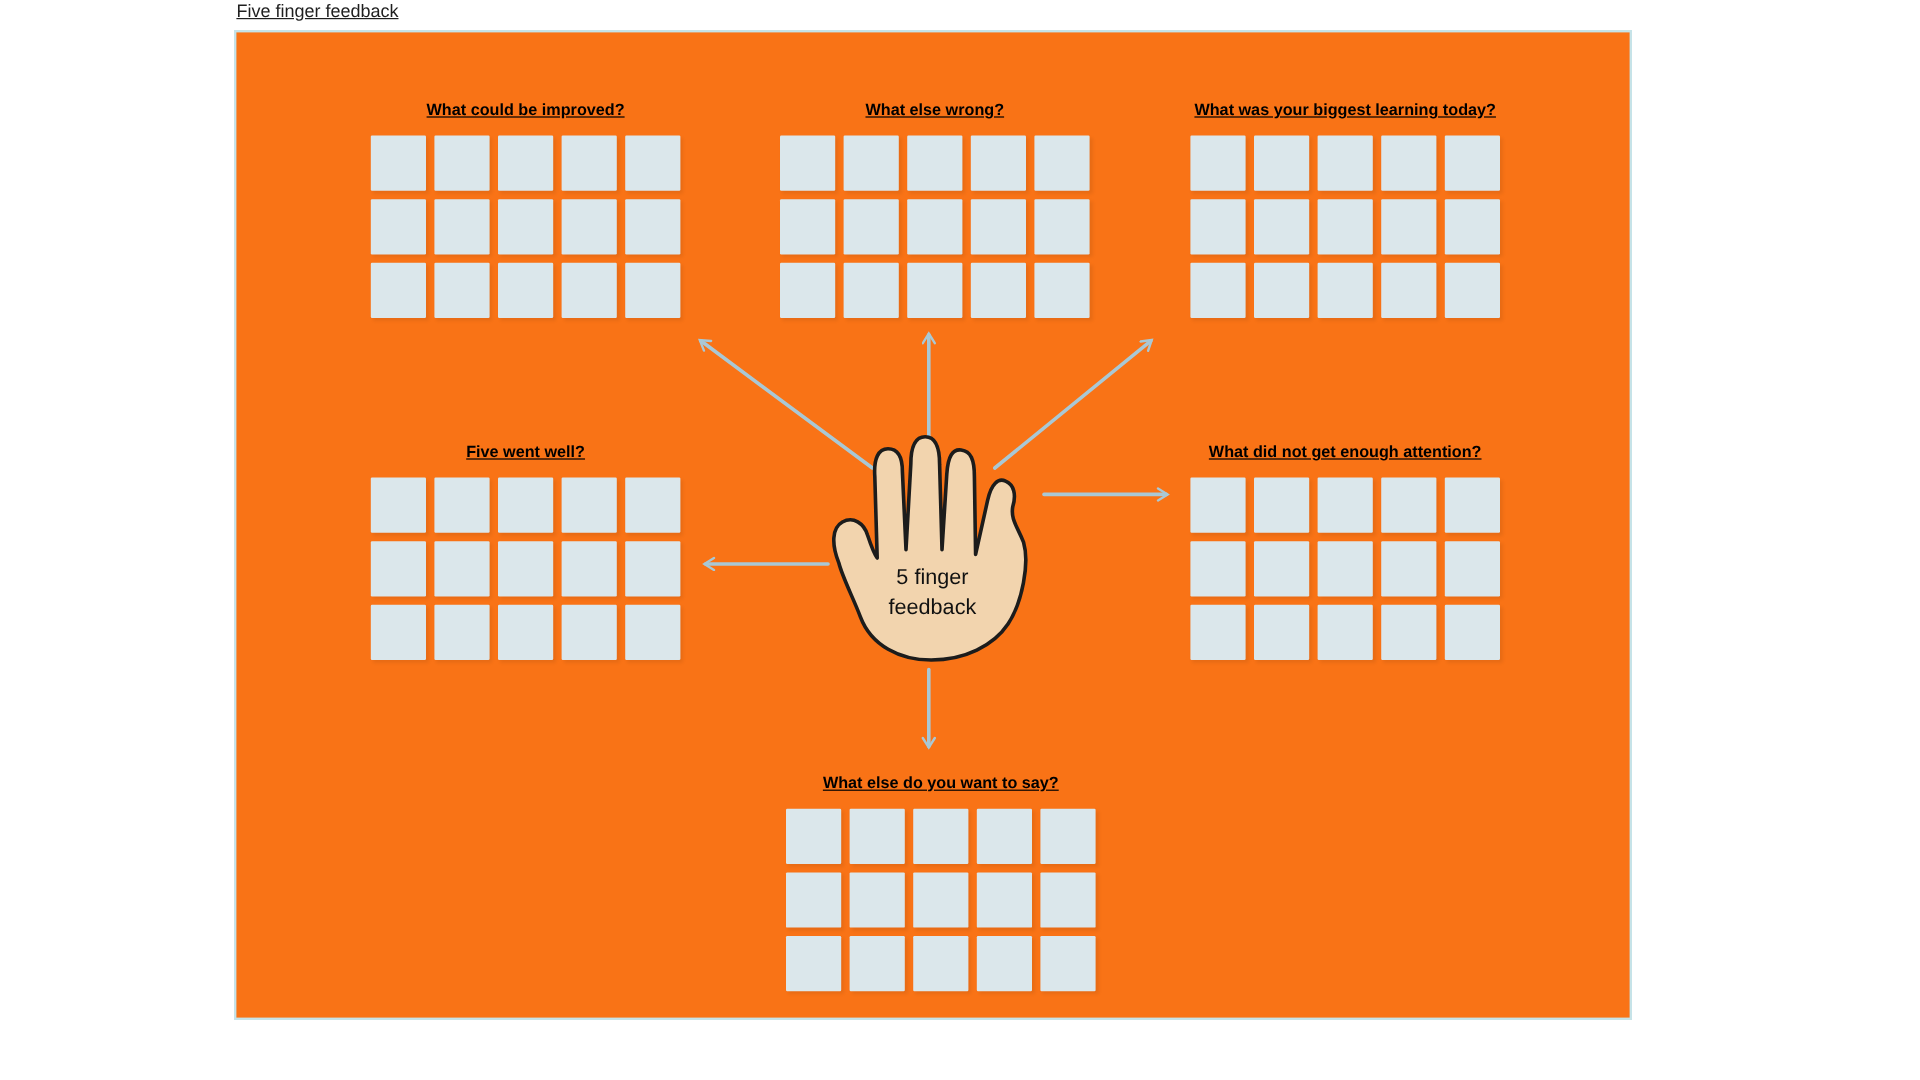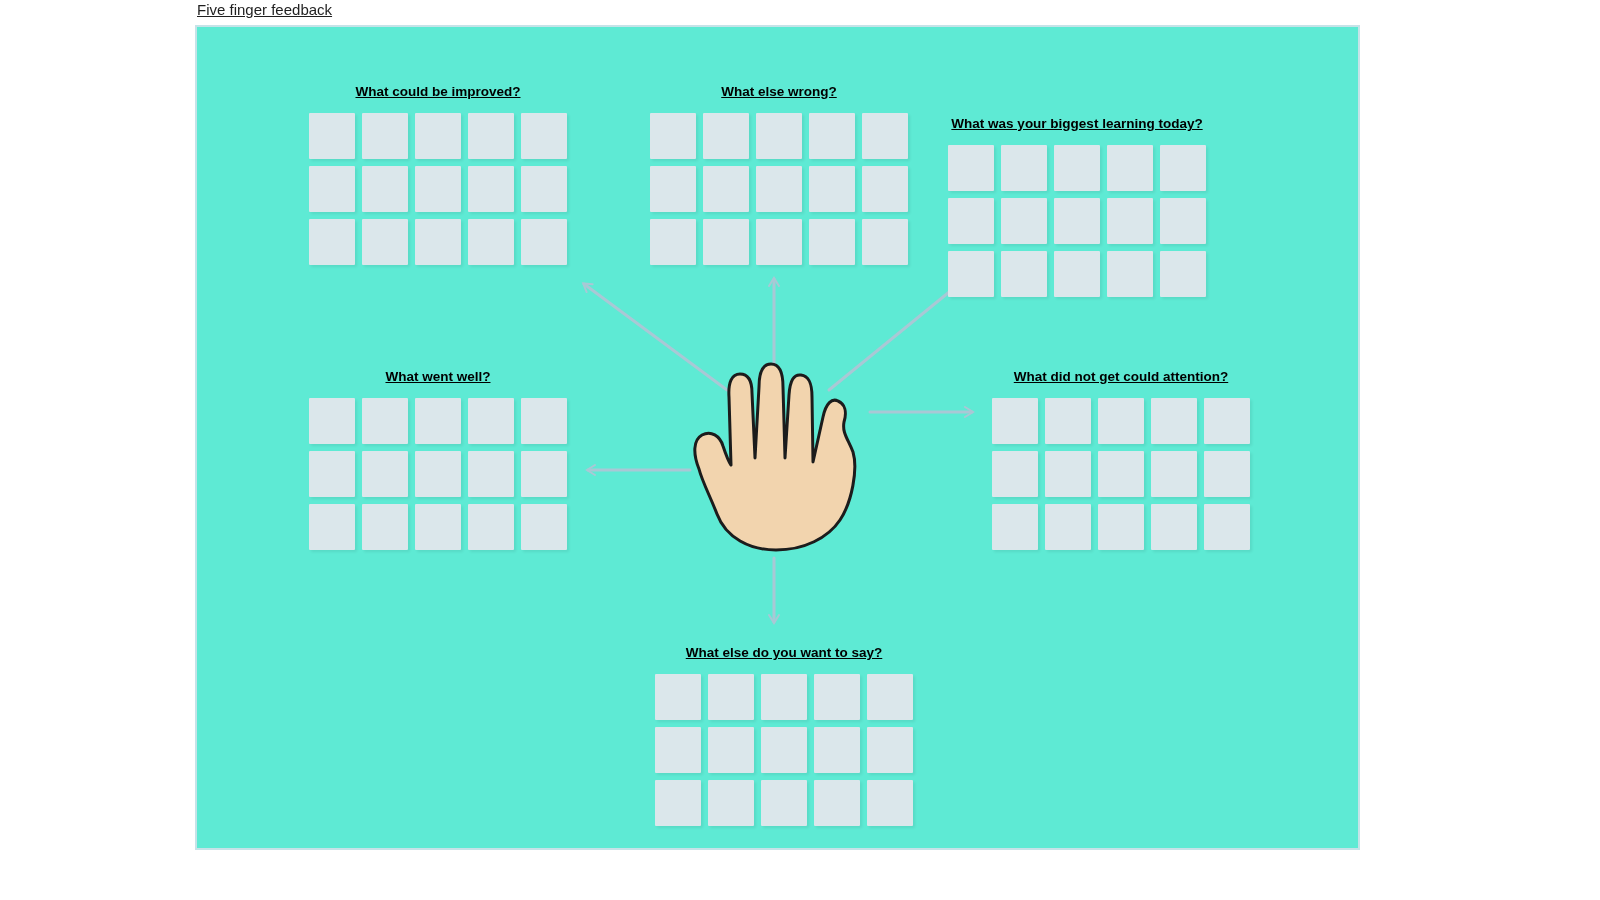--- a/index.html
+++ b/index.html
@@ -16,21 +16,21 @@
     left: 197px; top: 1px;
     font-size: 15px;
     color: #1f1f1f;
     text-decoration: underline;
   }
   .frame {
     position: absolute;
     left: 195px; top: 25px;
     width: 1165px; height: 825px;
     border: 2px solid var(--frame_border);
-    background: #5eead4;
+    background: #f97316;
   }
   .section {
     position: absolute;
     width: 258px;
   }
   .section-title-wrap {
     display: flex;
     justify-content: center;
     height: 17px;
   }
@@ -143,21 +143,21 @@
         <div class="sticky"></div>
         <div class="sticky"></div>
         <div class="sticky"></div>
         <div class="sticky"></div>
         <div class="sticky"></div>
         <div class="sticky"></div>
         <div class="sticky"></div>
       </div>
   </div>
 
-  <div class="section" style="left:751px; top:57px;margin-top:32px;">
+  <div class="section" style="left:795px; top:57px;">
     <div class="section-title-wrap">
       <span class="section-title">What was your biggest learning today?</span>
     </div>
     <div class="sticky-grid">
         <div class="sticky"></div>
         <div class="sticky"></div>
         <div class="sticky"></div>
         <div class="sticky"></div>
         <div class="sticky"></div>
         <div class="sticky"></div>
@@ -168,21 +168,21 @@
         <div class="sticky"></div>
         <div class="sticky"></div>
         <div class="sticky"></div>
         <div class="sticky"></div>
         <div class="sticky"></div>
       </div>
   </div>
 
   <div class="section" style="left:112px; top:342px;">
     <div class="section-title-wrap">
-      <span class="section-title">What went well?</span>
+      <span class="section-title">Five went well?</span>
     </div>
     <div class="sticky-grid">
         <div class="sticky"></div>
         <div class="sticky"></div>
         <div class="sticky"></div>
         <div class="sticky"></div>
         <div class="sticky"></div>
         <div class="sticky"></div>
         <div class="sticky"></div>
         <div class="sticky"></div>
@@ -191,21 +191,21 @@
         <div class="sticky"></div>
         <div class="sticky"></div>
         <div class="sticky"></div>
         <div class="sticky"></div>
         <div class="sticky"></div>
       </div>
   </div>
 
   <div class="section" style="left:795px; top:342px;">
     <div class="section-title-wrap">
-      <span class="section-title">What did not get could attention?</span>
+      <span class="section-title">What did not get enough attention?</span>
     </div>
     <div class="sticky-grid">
         <div class="sticky"></div>
         <div class="sticky"></div>
         <div class="sticky"></div>
         <div class="sticky"></div>
         <div class="sticky"></div>
         <div class="sticky"></div>
         <div class="sticky"></div>
         <div class="sticky"></div>
@@ -264,15 +264,19 @@
         C 117 19 120 26 120 40
         L 121 105
         L 131 60
         C 134 46 140 41 146 44
         C 153 47 155 55 152 65
         C 150 76 156 82 161 95
         C 166 112 160 145 148 163
         C 136 181 112 193 84 193
         Z"></path>
     </svg>
+    <div class="hand-label">
+      <div>5 finger</div>
+      <div>feedback</div>
+    </div>
   </div>
 
 </div>
 
 </body></html>

